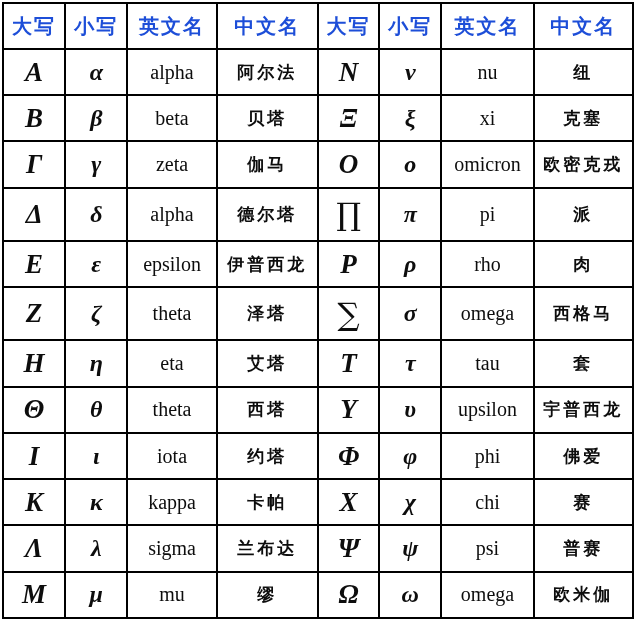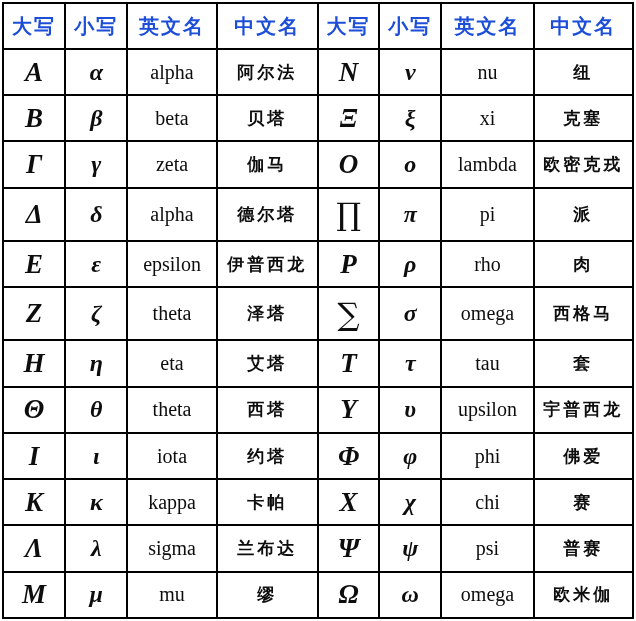--- a/index.html
+++ b/index.html
@@ -130,21 +130,21 @@
     <td class="c-en">xi</td>
     <td class="c-zh">克塞</td>
   </tr>
         <tr>
     <td class="c-upper">Γ</td>
     <td class="c-lower">γ</td>
     <td class="c-en">zeta</td>
     <td class="c-zh">伽马</td>
     <td class="c-upper">Ο</td>
     <td class="c-lower">ο</td>
-    <td class="c-en">lambda</td>
+    <td class="c-en">omicron</td>
     <td class="c-zh">欧密克戎</td>
   </tr>
         <tr>
     <td class="c-upper">Δ</td>
     <td class="c-lower">δ</td>
     <td class="c-en">alpha</td>
     <td class="c-zh">德尔塔</td>
     <td class="c-upper upright">∏</td>
     <td class="c-lower">π</td>
     <td class="c-en">pi</td>

